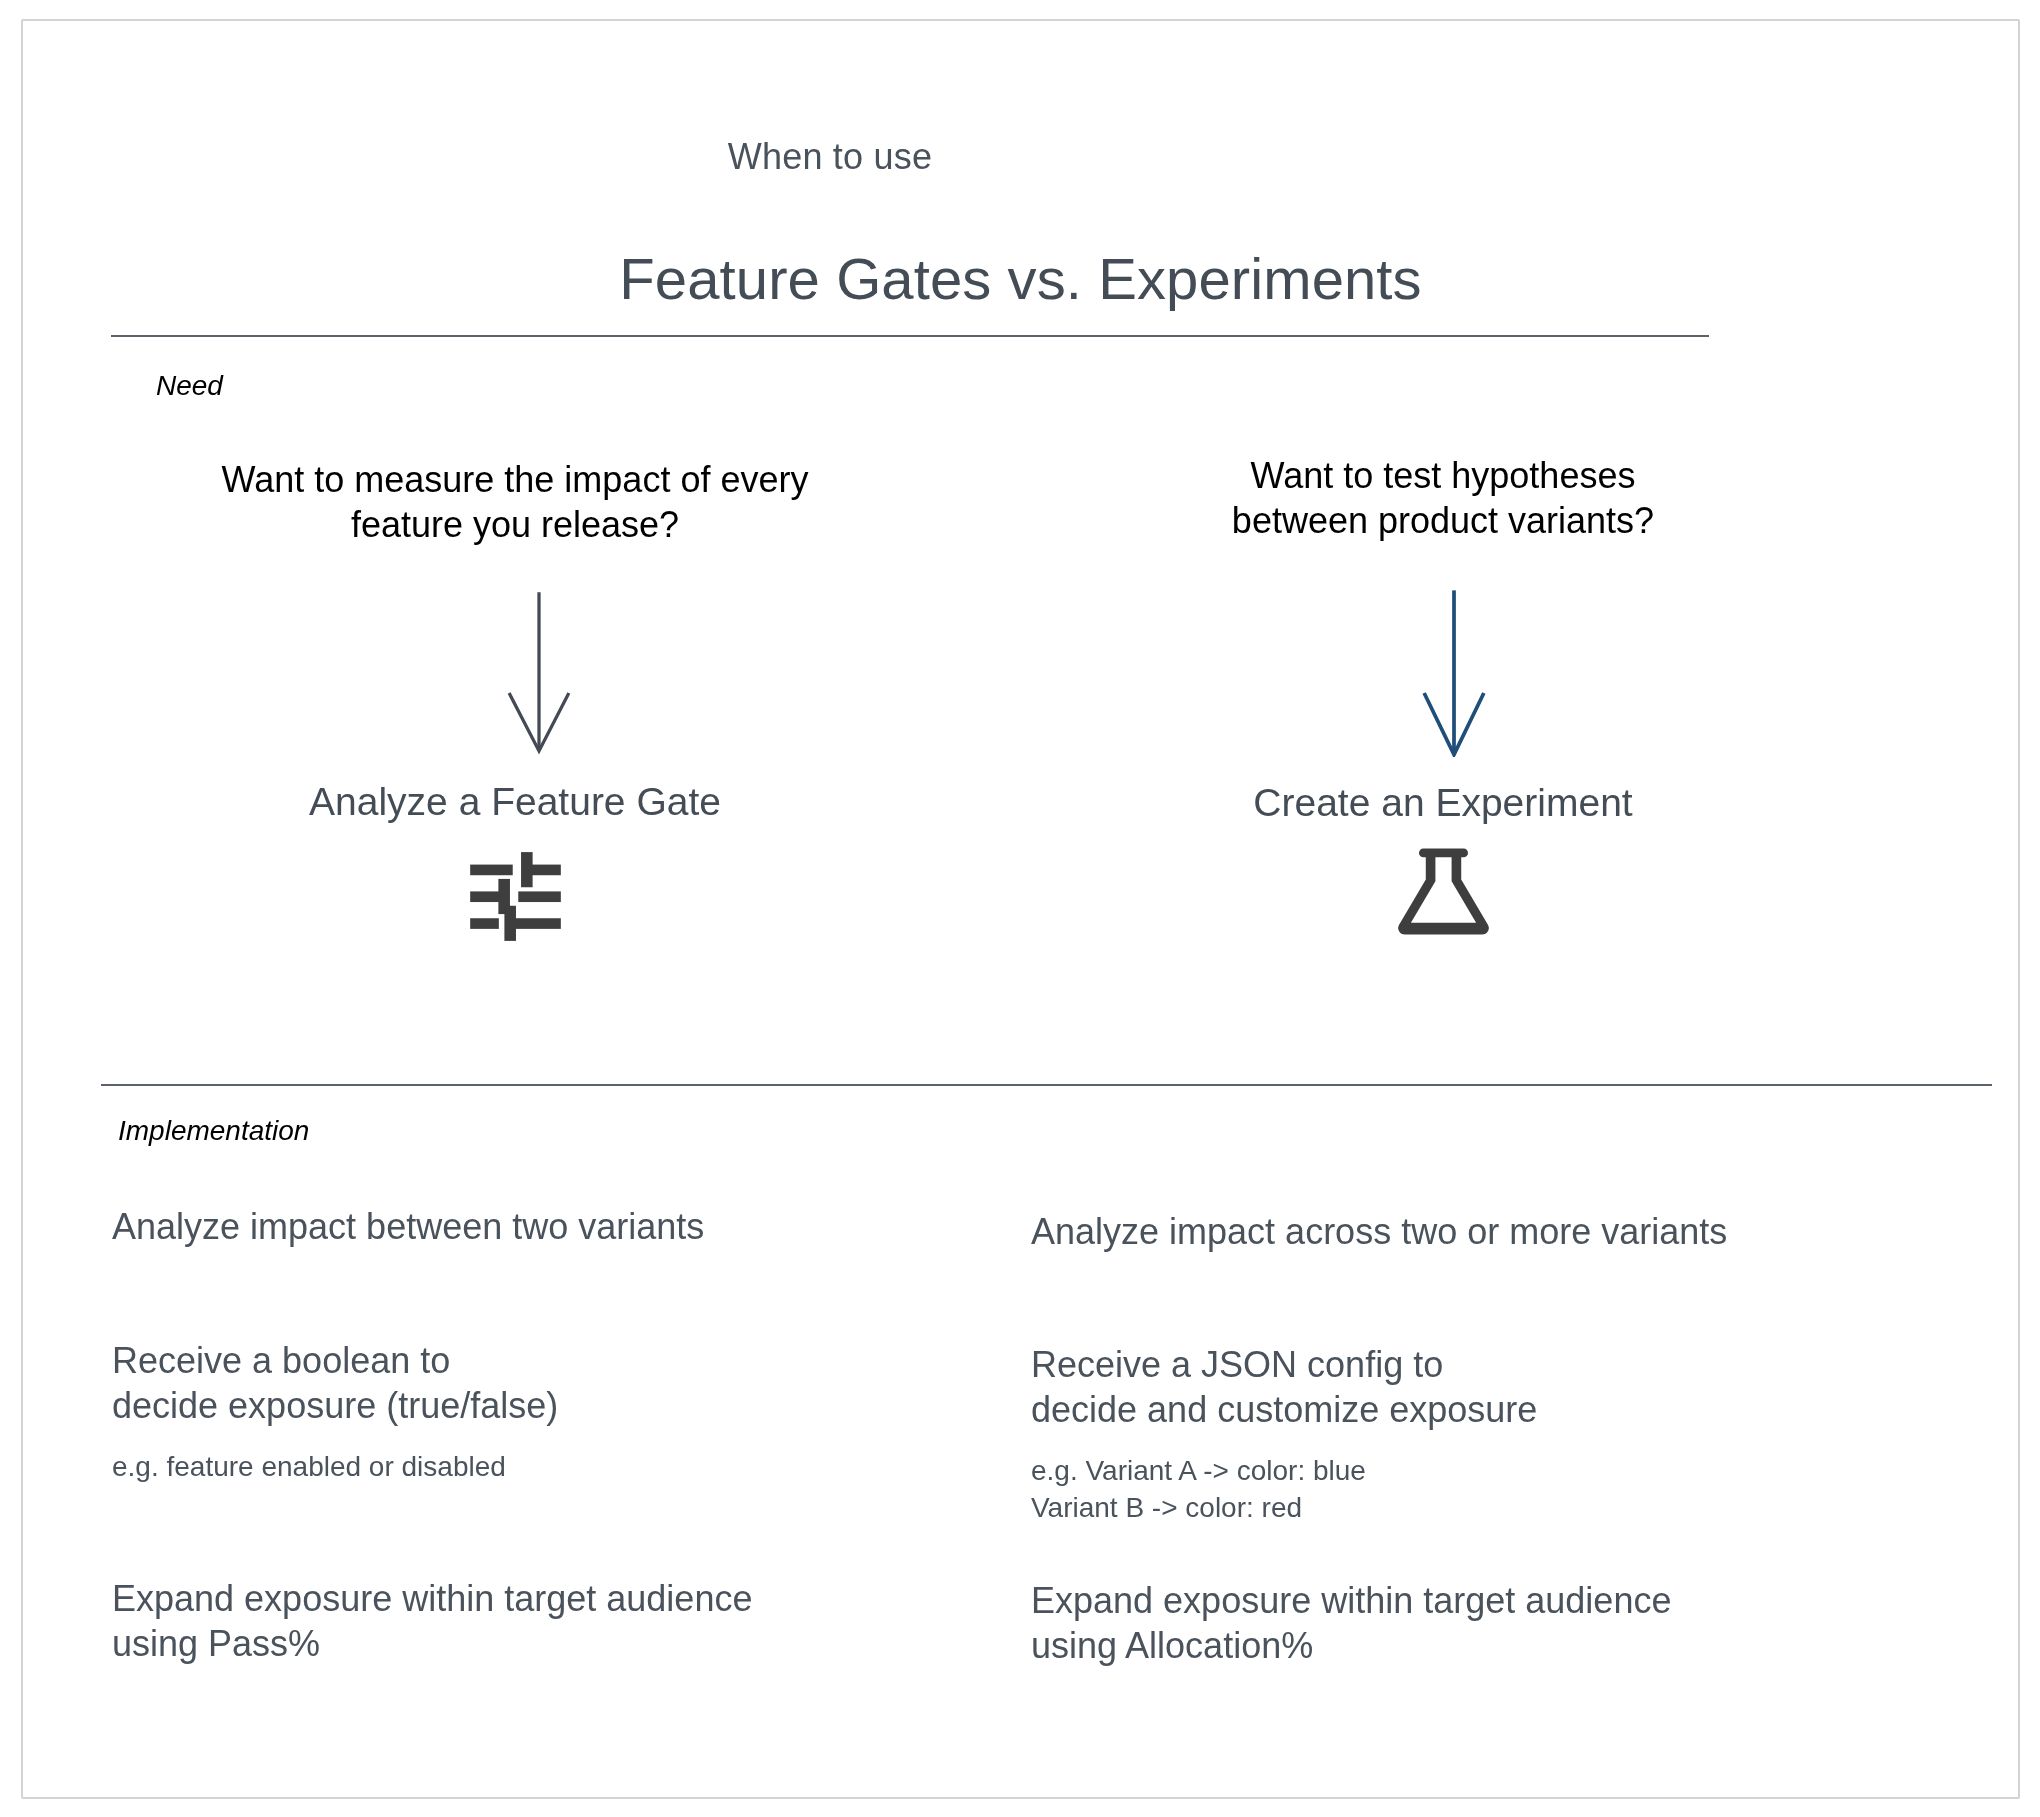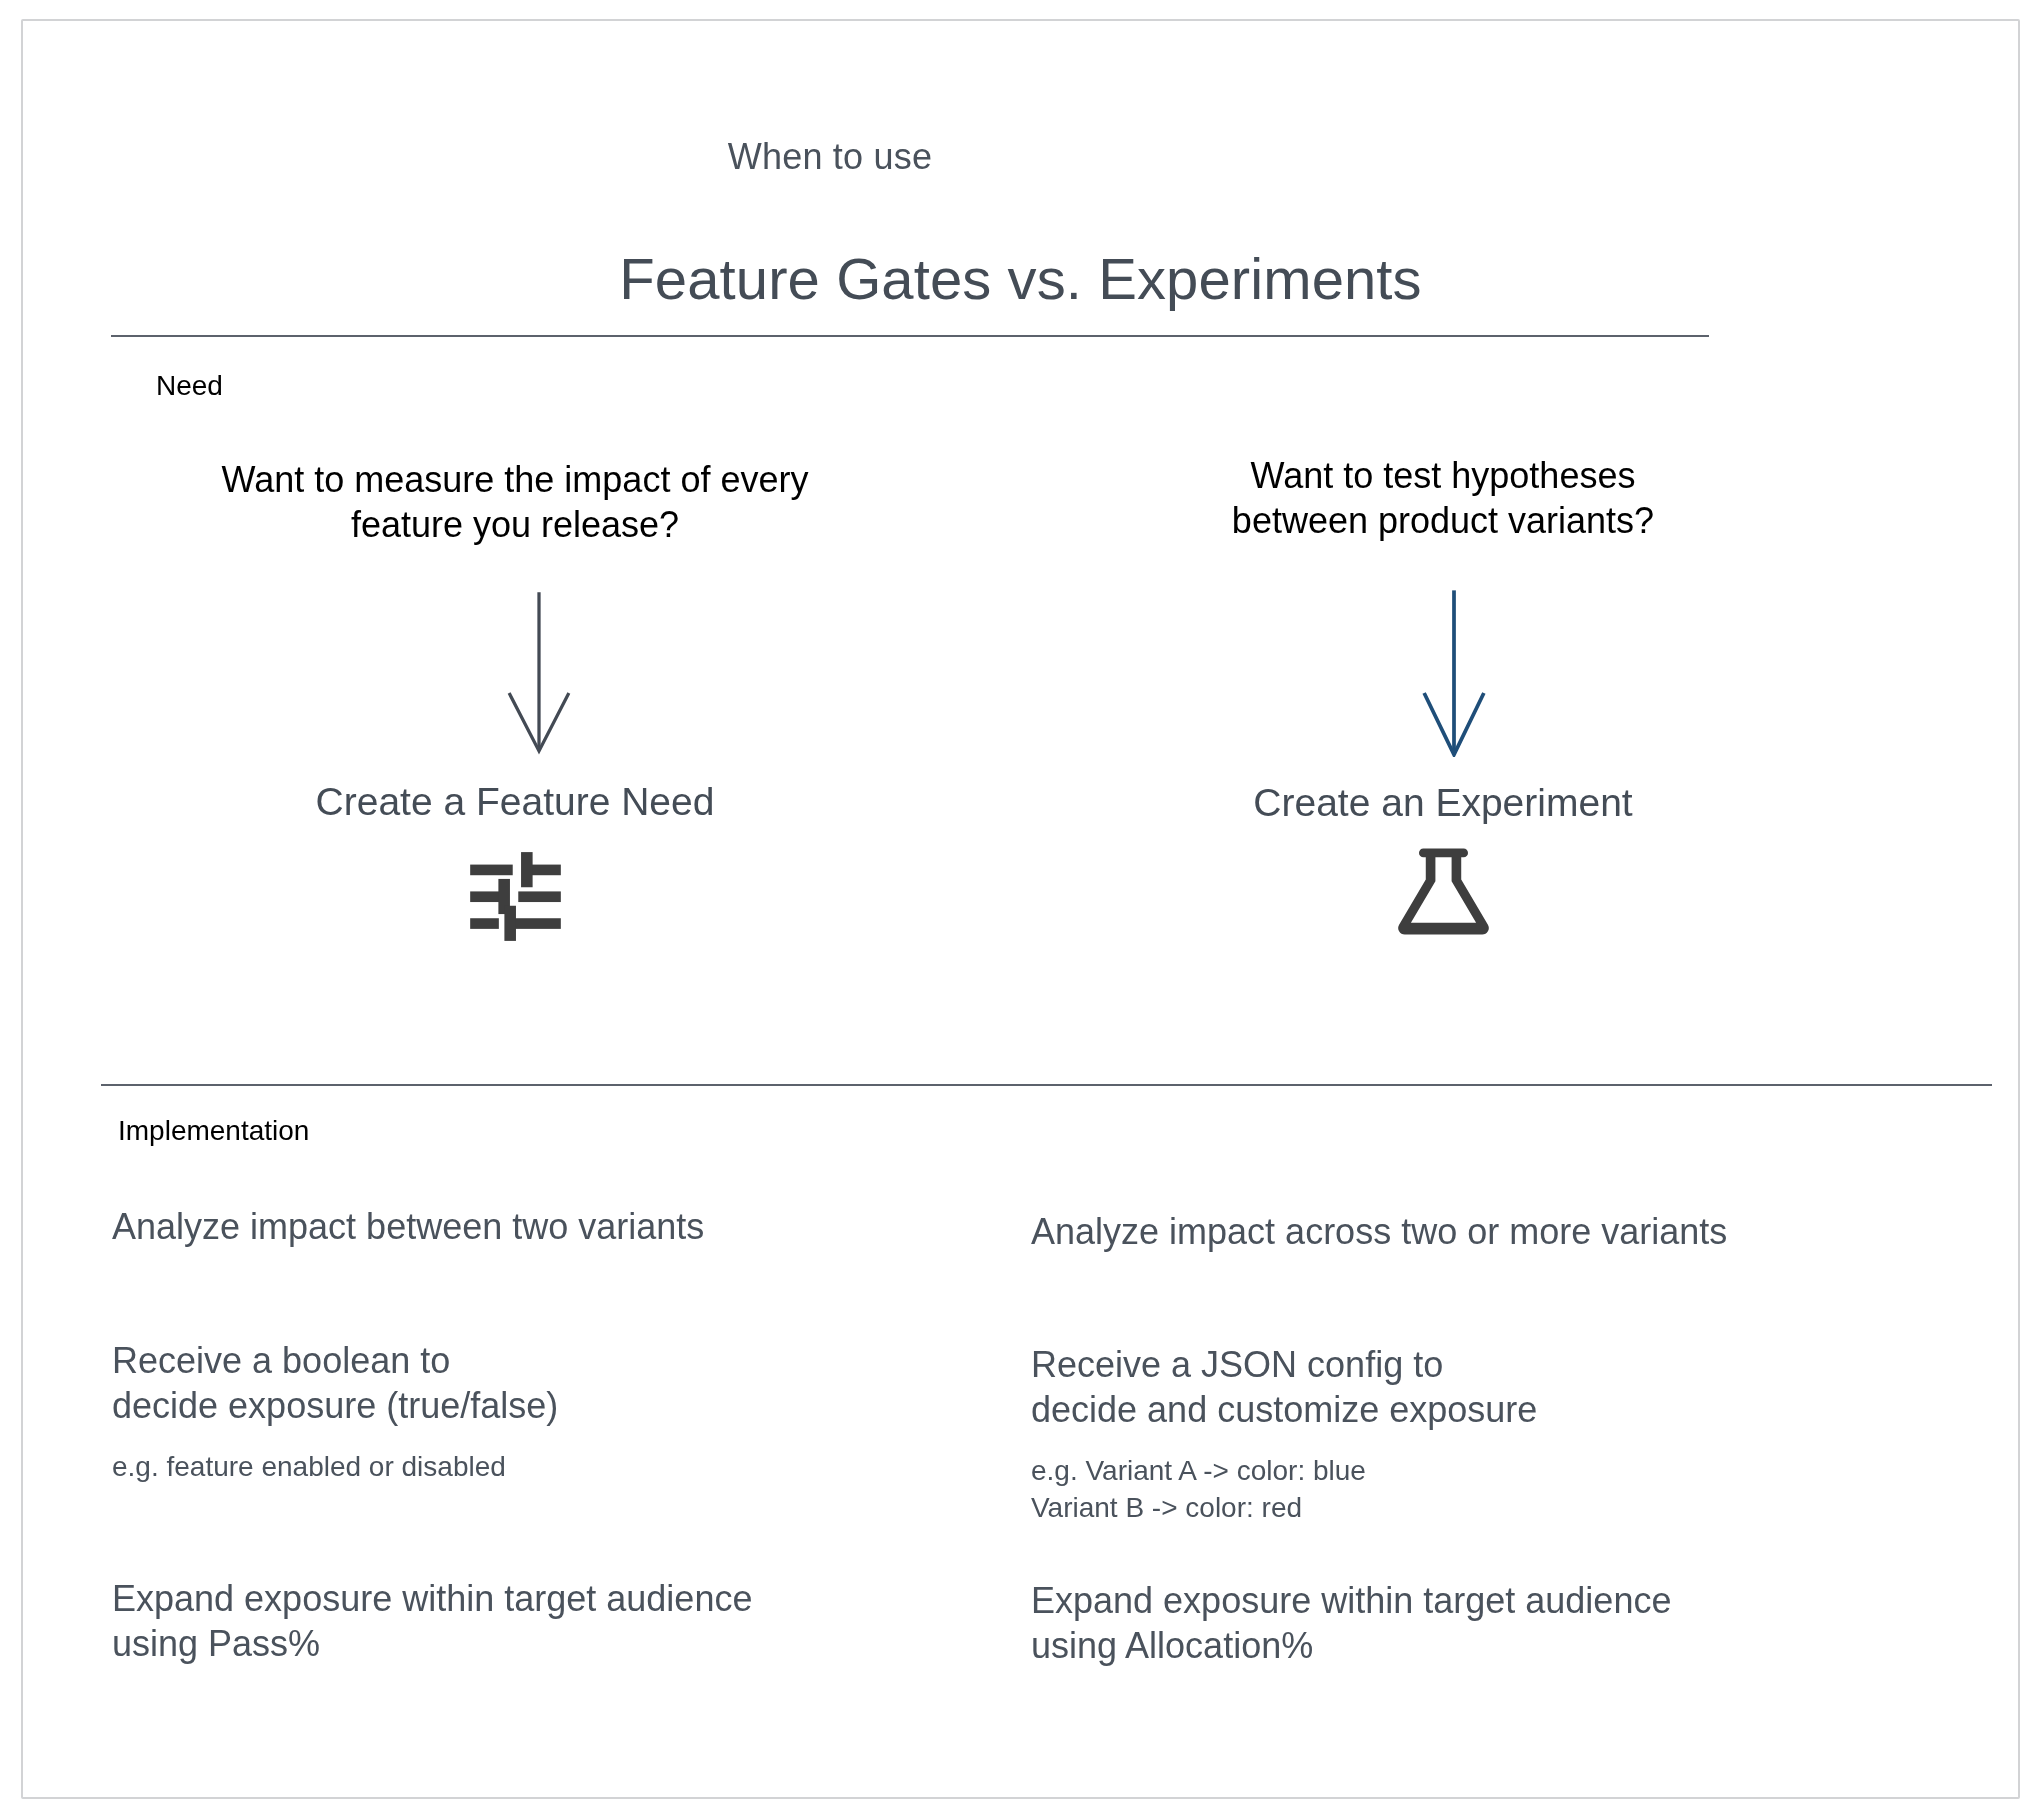--- a/index.html
+++ b/index.html
@@ -68,20 +68,21 @@
     left: 101px;
     top: 1084px;
     width: 1891px;
   }
 
   
   .section-label {
     position: absolute;
     font-size: 28px;
     color: #000000;
+    font-style: italic;
   }
   .label-need { left: 156px; top: 370px; }
   .label-impl { left: 118px; top: 1115px; }
 
   
   .col {
     position: absolute;
     text-align: center;
   }
   .col-left  { left: 112px;  width: 806px; }
@@ -180,21 +181,21 @@
     </svg>
   </div>
   <div class="arrow-wrap arrow-right">
     <svg width="112" height="169" viewBox="0 0 120 180" aria-hidden="true">
       <path d="M60 2 L60 176" stroke="#1f4e79" stroke-width="4" fill="none"></path>
       <path d="M28 112 L60 178 L92 112" stroke="#1f4e79" stroke-width="4" fill="none" stroke-linecap="butt" stroke-linejoin="miter"></path>
     </svg>
   </div>
 
   <div class="col col-left" style="top:0;left:112px;width:806px;height:0;">
-    <div class="create-label create-left">Create a Feature Need</div>
+    <div class="create-label create-left">Analyze a Feature Gate</div>
     <div class="icon-box icon-left">
       <svg width="111" height="111" viewBox="0 0 24 24" aria-hidden="true">
         <g fill="#3e3e3e">
           <rect x="2.2" y="5.1" width="9.2" height="2.3"></rect>
           <rect x="14.6" y="5.1" width="7.2" height="2.3"></rect>
           <rect x="13.2" y="2.4" width="2.5" height="7.6"></rect>
 
           <rect x="2.2" y="10.9" width="7.2" height="2.3"></rect>
           <rect x="12.6" y="10.9" width="9.2" height="2.3"></rect>
           <rect x="8.3" y="8.2" width="2.5" height="7.6"></rect>

